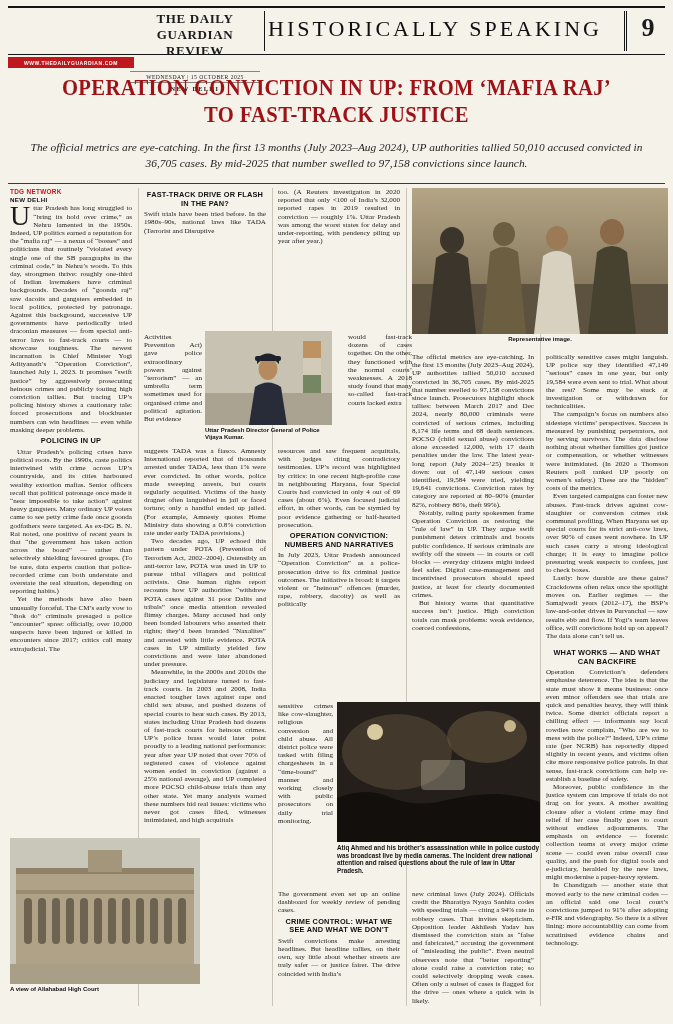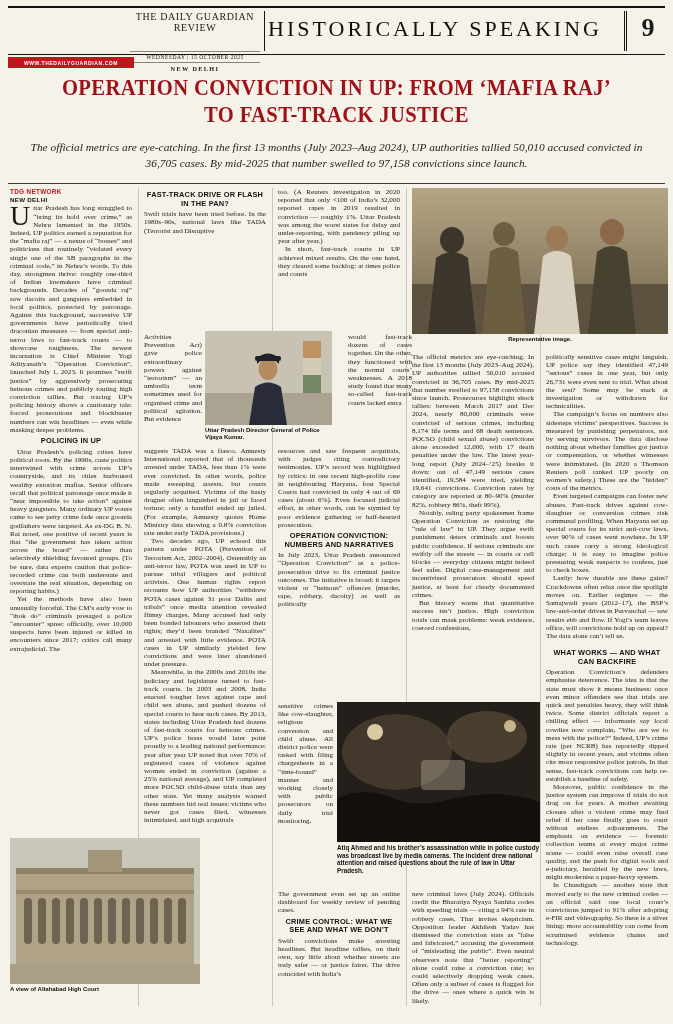--- a/index.html
+++ b/index.html
@@ -3,21 +3,21 @@
 <meta charset="utf-8">
 <style>
   *{margin:0;padding:0;box-sizing:border-box}
   html,body{background:#f5f2ea}
   .page{position:relative;width:673px;height:1024px;background:#f5f2ea;font-family:"Liberation Serif",serif;color:#1b1b1b;overflow:hidden}
 
   
   .topline{position:absolute;left:8px;right:8px;top:6px;border-top:2px solid #151515}
   .headline-rule{position:absolute;left:8px;right:8px;top:54px;border-top:1px solid #151515}
   .mast-left{position:absolute;left:130px;top:11px;width:130px;text-align:center}
-  .mast-title{font-size:10px;font-weight:normal;letter-spacing:.6px;border-bottom:1px solid #8a8578;padding-bottom:18px}
+  .mast-title{font-size:13px;font-weight:bold;letter-spacing:.6px;border-bottom:1px solid #8a8578;padding-bottom:12px}
   .mast-date{font-size:5.6px;letter-spacing:.5px;padding:2px 0;border-bottom:1px solid #8a8578}
   .mast-city{font-size:6.2px;font-weight:bold;letter-spacing:1.4px;padding-top:2px}
   .mast-vrule{position:absolute;left:264px;top:11px;height:40px;border-left:1px solid #151515}
   .mast-section{position:absolute;left:268px;top:16px;width:352px;text-align:left;font-size:22px;letter-spacing:3px;white-space:nowrap;color:#101010}
   .mast-vrule2{position:absolute;left:624px;top:11px;height:40px;border-left:3px double #151515}
   .mast-page{position:absolute;left:630px;top:13px;width:36px;text-align:center;font-size:26px;font-weight:bold}
   .webbar{position:absolute;left:8px;top:57px;width:126px;height:11px;background:#c0171c;color:#fff;font-family:"Liberation Sans",sans-serif;font-size:5px;font-weight:bold;letter-spacing:.6px;display:flex;align-items:center;justify-content:center}
 
   
   .headline{position:absolute;left:16px;top:74px;width:641px;transform:scaleX(.86);transform-origin:50% 0;text-align:center;font-size:24px;line-height:1.13;font-weight:bold;color:#9e1117;letter-spacing:.4px}
@@ -85,21 +85,20 @@
   <section class="tblock" style="left:144px;top:333px;width:58px;height:110px">
       <p class="pc">Activities Prevention Act) gave police extraordinary powers against “terrorism” — an umbrella term sometimes used for organised crime and political agitation. But evidence</p>
     </section>
   <section class="tblock" style="left:144px;top:447px;width:122px;height:387px">
       <p class="pc">suggests TADA was a fiasco. Amnesty International reported that of thousands arrested under TADA, less than 1% were ever convicted. In other words, police made sweeping arrests, but courts regularly acquitted. Victims of the hasty dragnet often languished in jail or faced torture; only a handful ended up jailed. (For example, Amnesty quotes Home Ministry data showing a 0.8% conviction rate under early TADA provisions.)</p>
       <p class="pp">Two decades ago, UP echoed this pattern under POTA (Prevention of Terrorism Act, 2002–2004). Ostensibly an anti-terror law, POTA was used in UP to pursue tribal villagers and political activists. One human rights report recounts how UP authorities “withdrew POTA cases against 31 poor Dalits and tribals” once media attention revealed flimsy charges. Many accused had only been bonded labourers who asserted their rights; they’d been branded “Naxalites” and arrested with little evidence. POTA cases in UP similarly yielded few convictions and were later abandoned under pressure.</p>
       <p class="pp">Meanwhile, in the 2000s and 2010s the judiciary and legislature turned to fast-track courts. In 2003 and 2008, India enacted tougher laws against rape and child sex abuse, and pushed dozens of special courts to hear such cases. By 2013, states including Uttar Pradesh had dozens of fast-track courts for heinous crimes. UP’s police brass would later point proudly to a leading national performance: year after year UP noted that over 70% of registered cases of violence against women ended in conviction (against a 25% national average), and UP completed more POCSO child-abuse trials than any other state. Yet many analysts warned these numbers hid real issues: victims who never got cases filed, witnesses intimidated, and high acquittals</p>
     </section>
   <section class="tblock" style="left:278px;top:188px;width:122px;height:141px">
       <p class="pc">too. (A Reuters investigation in 2020 reported that only &lt;100 of India’s 32,000 reported rapes in 2019 resulted in conviction — roughly 1%. Uttar Pradesh was among the worst states for delay and under-reporting, with pendency piling up year after year.)</p>
-      <p class="pp">In short, fast-track courts in UP achieved mixed results. On the one hand, they cleared some backlog: at times police and courts</p>
     </section>
   <section class="tblock" style="left:348px;top:333px;width:64px;height:110px">
       <p class="pc">would fast-track dozens of cases together. On the other, they functioned with the normal courts’ weaknesses. A 2018 study found that many so-called fast-track courts lacked extra</p>
     </section>
   <section class="tblock" style="left:278px;top:447px;width:122px;height:253px">
       <p class="pc">resources and saw frequent acquittals, with judges citing contradictory testimonies. UP’s record was highlighted by critics: in one recent high-profile case in neighbouring Haryana, four Special Courts had convicted in only 4 out of 69 cases (about 6%). Even focused judicial effort, in other words, can be stymied by poor evidence gathering or half-hearted prosecution.</p>
       <h3 class="bh">OPERATION CONVICTION: NUMBERS AND NARRATIVES</h3>
       <p class="pc">In July 2023, Uttar Pradesh announced “Operation Conviction” as a police-prosecution drive to fix criminal justice outcomes. The initiative is broad: it targets violent or “heinous” offences (murder, rape, robbery, dacoity) as well as politically</p>
     </section>
   <section class="tblock" style="left:278px;top:890px;width:122px;height:117px">
@@ -112,21 +111,21 @@
     </section>
   <section class="tblock" style="left:412px;top:353px;width:122px;height:347px">
       <p class="pc">The official metrics are eye-catching. In the first 13 months (July 2023–Aug 2024), UP authorities tallied 50,010 accused convicted in 36,705 cases. By mid-2025 that number swelled to 97,158 convictions since launch. Prosecutors highlight shock tallies: between March 2017 and Dec 2024, nearly 80,000 criminals were convicted of serious crimes, including 8,174 life terms and 68 death sentences. POCSO (child sexual abuse) convictions alone exceeded 12,000, with 17 death penalties under the law. The latest year-long report (July 2024–’25) breaks it down: out of 47,149 serious cases identified, 19,584 were tried, yielding 19,641 convictions. Conviction rates by category are reported at 80–90% (murder 82%, robbery 86%, theft 99%).</p>
       <p class="pp">Notably, ruling party spokesmen frame Operation Conviction as restoring the “rule of law” in UP. They argue swift punishment deters criminals and boosts public confidence. If serious criminals are swiftly off the streets — in courts or cell blocks — everyday citizens might indeed feel safer. Digital case-management and incentivised prosecutors should speed justice, at least for clearly documented crimes.</p>
       <p class="pp">But history warns that quantitative success isn’t justice. High conviction totals can mask problems: weak evidence, coerced confessions,</p>
     </section>
   <section class="tblock" style="left:412px;top:890px;width:122px;height:117px">
       <p class="pc">new criminal laws (July 2024). Officials credit the Bharatiya Nyaya Sanhita codes with speeding trials — citing a 94% rate in robbery cases. That invites skepticism. Opposition leader Akhilesh Yadav has dismissed the conviction stats as “false and fabricated,” accusing the government of “misleading the public”. Even neutral observers note that “better reporting” alone could raise a conviction rate; so could selectively dropping weak cases. Often only a subset of cases is flagged for the drive — ones where a quick win is likely.</p>
     </section>
   <section class="tblock" style="left:546px;top:353px;width:122px;height:290px">
-      <p class="pc">politically sensitive cases might languish. UP police say they identified 47,149 “serious” cases in one year, but only 26,731 were even sent to trial. What about the rest? Some may be stuck at investigation or withdrawn for technicalities.</p>
+      <p class="pc">politically sensitive cases might languish. UP police say they identified 47,149 “serious” cases in one year, but only 19,584 were even sent to trial. What about the rest? Some may be stuck at investigation or withdrawn for technicalities.</p>
       <p class="pp">The campaign’s focus on numbers also sidesteps victims’ perspectives. Success is measured by punishing perpetrators, not by serving survivors. The data disclose nothing about whether families got justice or compensation, or whether witnesses were intimidated. (In 2020 a Thomson Reuters poll ranked UP poorly on women’s safety.) These are the “hidden” costs of the metrics.</p>
       <p class="pp">Even targeted campaigns can foster new abuses. Fast-track drives against cow-slaughter or conversion crimes risk communal profiling. When Haryana set up special courts for its strict anti-cow laws, over 90% of cases went nowhere. In UP such cases carry a strong ideological charge; it is easy to imagine police pressuring weak suspects to confess, just to check boxes.</p>
       <p class="pp">Lastly: how durable are these gains? Crackdowns often relax once the spotlight moves on. Earlier regimes — the Samajwadi years (2012–17), the BSP’s law-and-order drives in Purvanchal — saw results ebb and flow. If Yogi’s team leaves office, will convictions hold up on appeal? The data alone can’t tell us.</p>
     </section>
   <section class="tblock" style="left:546px;top:646px;width:122px;height:361px">
       <h3 class="bh">WHAT WORKS — AND WHAT CAN BACKFIRE</h3>
       <p class="pc">Operation Conviction’s defenders emphasise deterrence. The idea is that the state must show it means business: once even minor offenders see that trials are quick and penalties heavy, they will think twice. Some district officials report a chilling effect — informants say local rowdies now complain, “Who are we to mess with the police?” Indeed, UP’s crime rate (per NCRB) has reportedly dipped slightly in recent years, and victims often cite more responsive police patrols. In that sense, fast-track convictions can help re-establish a baseline of safety.</p>
       <p class="pp">Moreover, public confidence in the justice system can improve if trials do not drag on for years. A mother awaiting closure after a violent crime may find relief if her case finally goes to court without endless adjournments. The emphasis on evidence — forensic collection teams at every major crime scene — could even raise overall case quality, and the push for digital tools and e-judiciary, heralded by the new laws, might modernise a paper-heavy system.</p>
       <p class="pp">In Chandigarh — another state that moved early to the new criminal codes — an official said one local court’s convictions jumped to 91% after adopting e-FIR and videography. So there is a silver lining: more accountability can come from scrutinised evidence chains and technology.</p>
     </section>

